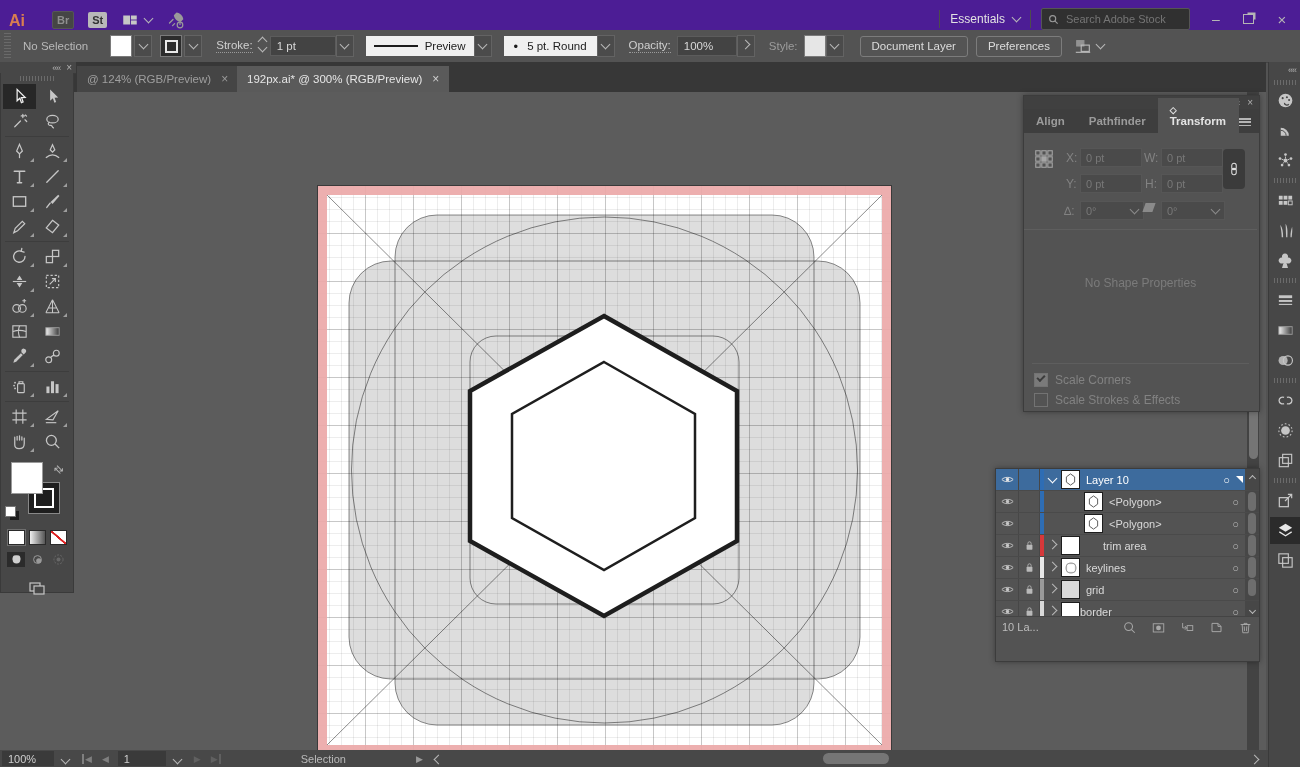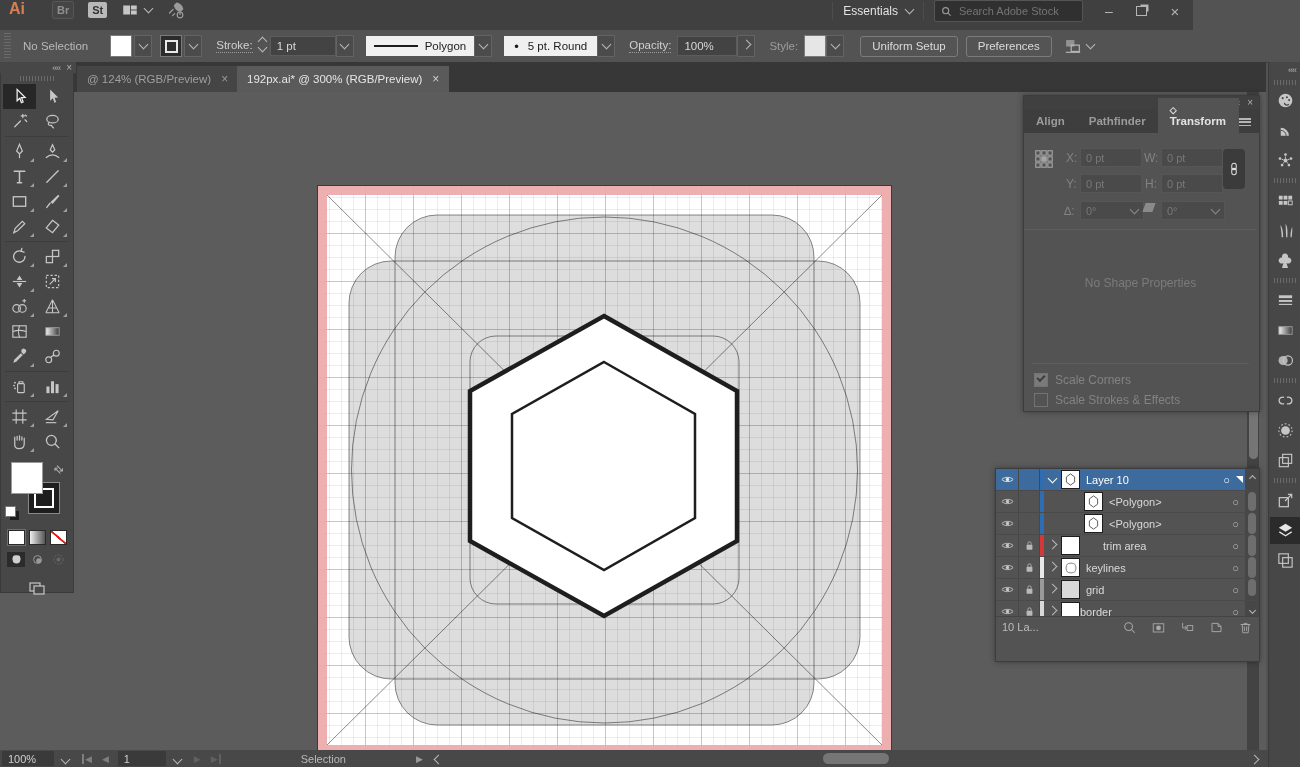--- a/index.html
+++ b/index.html
@@ -7,21 +7,21 @@
        font-family:"Liberation Sans",sans-serif;color:#d4d4d4;font-size:12px}
   .abs{position:absolute}
   .row{display:flex;align-items:center}
   svg.ic{display:block;color:#c6c6c6}
   
   .cv{display:inline-block;width:6px;height:6px;border-right:1.5px solid #b9b9b9;border-bottom:1.5px solid #b9b9b9;transform:rotate(45deg);margin-top:-3px}
   .cv.right{transform:rotate(-45deg)}
   .cv.left{transform:rotate(135deg)}
   .cv.dim{border-color:#8b8b8b}
   
-  #menubar{left:0;top:0;width:1193px;height:30px;background:#404040;display:flex;align-items:flex-start}
+  #menubar{left:0;top:0;width:1300px;height:30px;background:#4c1d95;display:flex;align-items:flex-end}
   .menu-item{padding:0 11px;color:#cecece;font-size:12.5px}
   
   #controlbar{left:0;top:30px;width:1300px;height:32px;background:#535353;border-bottom:1px solid #434343;display:flex;align-items:center;font-size:11.5px}
   .swatch{width:20px;height:20px;border:1px solid #7a7a7a;background:#fff}
   .ddbtn{width:16px;height:20px;background:#4b4b4b;border:1px solid #636363;display:flex;align-items:center;justify-content:center}
   .field{background:#434343;border:1px solid #5c5c5c;color:#d8d8d8;height:18px;display:flex;align-items:center;padding:0 6px}
   .ctlbtn{border:1px solid #7c7c7c;border-radius:3px;height:21px;padding:0 11px;display:flex;align-items:center;color:#dcdcdc;background:#545454}
   .dotted{border-bottom:1px dotted #9a9a9a;padding-bottom:1px}
   .gripperv{width:7px;height:26px;margin:0 4px;background:repeating-linear-gradient(to bottom,#6a6a6a 0 1px,transparent 1px 3px);}
   .gripperh{height:5px;width:34px;background:repeating-linear-gradient(to right,#6b6b6b 0 1px,transparent 1px 3px)}
@@ -436,21 +436,21 @@
       <i class="cv" style="transform:rotate(-135deg)"></i>
       <i class="cv"></i>
     </span>
   <span class="field" style="width:52px;margin-left:4px">1 pt</span>
   <span class="ddbtn" style="height:20px">
       <i class="cv"></i>
     </span>
   <span class="row" style="margin-left:12px;gap:0">
     <span class="row" style="background:#f0f0f0;height:20px;padding:0 8px;gap:7px;color:#1c1c1c">
       <span style="width:44px;height:2.5px;background:#1c1c1c"></span>
-      <span>Polygon</span>
+      <span>Preview</span>
     </span>
     <span class="ddbtn">
         <i class="cv"></i>
       </span>
   </span>
   <span class="row" style="margin-left:12px;gap:0">
     <span class="row" style="background:#f0f0f0;height:20px;padding:0 10px;gap:9px;color:#1c1c1c">
       <span style="font-size:13px">•</span>
       <span>5 pt. Round</span>
     </span>
@@ -463,21 +463,21 @@
   <span class="ddbtn">
       <i class="cv right"></i>
     </span>
   <span style="margin-left:14px;color:#9c9c9c">Style:</span>
   <span class="row" style="margin-left:6px;gap:0">
     <span class="swatch" style="background:#e6e6e6"></span>
     <span class="ddbtn">
         <i class="cv"></i>
       </span>
   </span>
-  <button class="ctlbtn" style="margin-left:16px;font-family:'Liberation Sans',sans-serif;font-size:11.5px">Uniform Setup</button>
+  <button class="ctlbtn" style="margin-left:16px;font-family:'Liberation Sans',sans-serif;font-size:11.5px">Document Layer</button>
   <button class="ctlbtn" style="margin-left:8px;font-family:'Liberation Sans',sans-serif;font-size:11.5px">Preferences</button>
   <span class="row" style="margin-left:12px;gap:5px">
     <svg class="ic" width="18" height="18" viewBox="0 0 20 20">
         <g fill="none" stroke="#bdbdbd" stroke-width="1.2">
           <rect x="3" y="4" width="8" height="6" fill="#bdbdbd" opacity=".6"></rect>
           <rect x="8" y="9" width="9" height="7"></rect>
           <path d="M2 17 H18"></path>
         </g>
       </svg>
     <i class="cv"></i>

